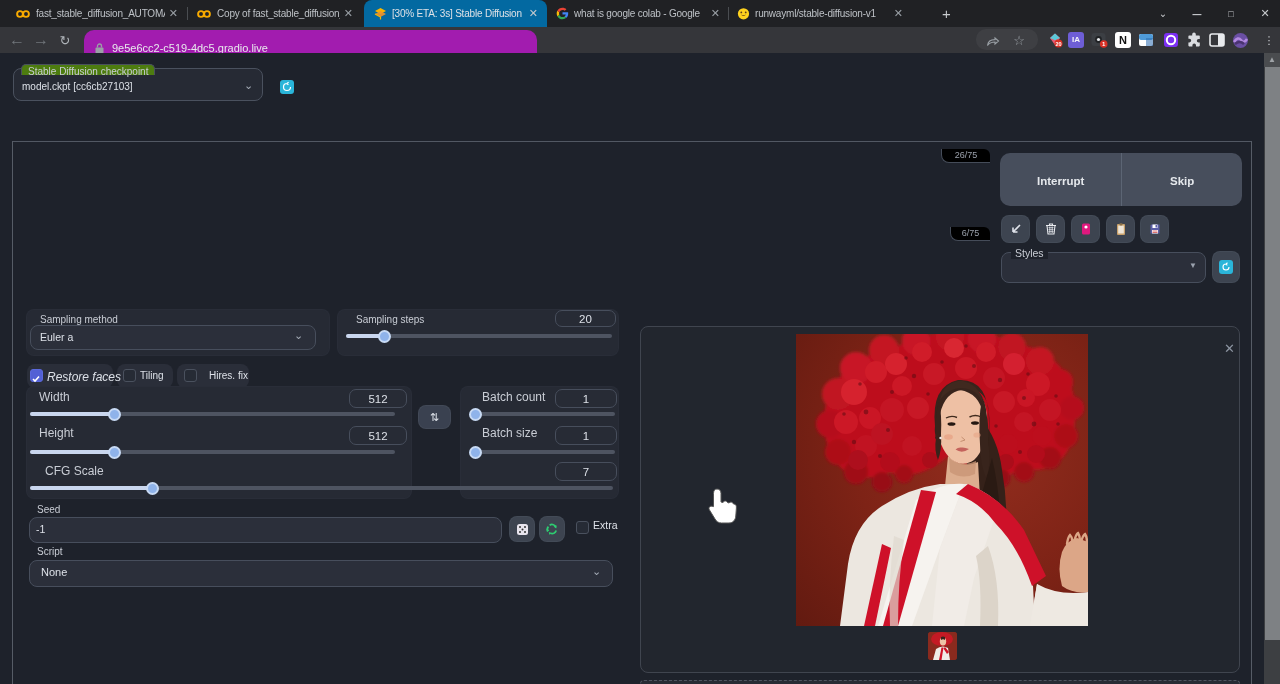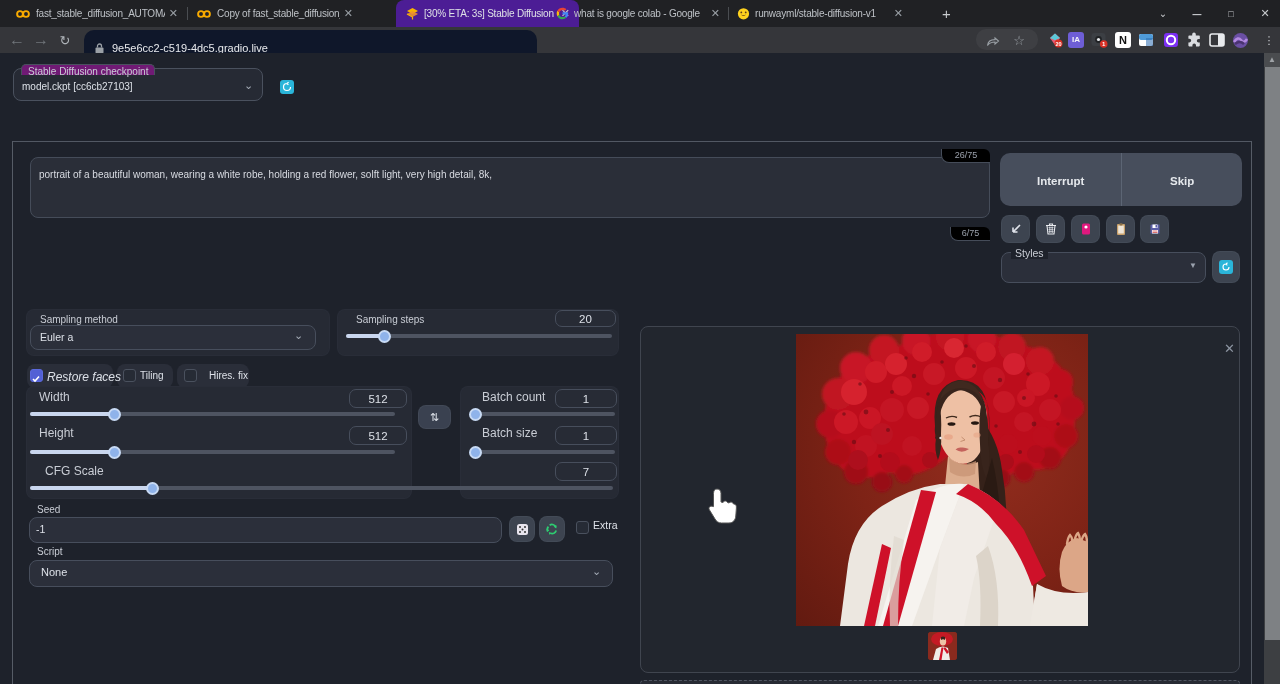--- a/index.html
+++ b/index.html
@@ -6,25 +6,25 @@
   html,body { width:1280px; height:684px; overflow:hidden; background:#1e222b; }
   body { font-family:"Liberation Sans", sans-serif; }
   #root { position:relative; width:1280px; height:684px; overflow:hidden; background:#1e222b; }
   .abs { position:absolute; }
 
   
   #tabstrip { position:absolute; left:0; top:0; width:1280px; height:27px; background:#202124; }
   .btab { position:absolute; top:0; height:27px; display:flex; align-items:center; color:#bdc1c6; font-size:11px; }
   .btab .ttl { white-space:nowrap; overflow:hidden; flex:1; letter-spacing:-0.2px; font-size:10px; }
   .btab .x { color:#9aa0a6; font-size:11px; margin-left:4px; }
-  #tab3 { background:#4c1d95; border-radius:8px 8px 0 0; color:#dee1e6;margin-left:32px; }
+  #tab3 { background:#0369a1; border-radius:8px 8px 0 0; color:#dee1e6; }
   .tdiv { position:absolute; top:7px; width:1px; height:13px; background:#4a4d51; }
   #toolbar { position:absolute; left:0; top:27px; width:1280px; height:26px; background:#35363a; }
   .navic { position:absolute; top:0; height:26px; display:flex; align-items:center; justify-content:center; color:#9aa0a6; }
-  #urlpill { position:absolute; left:84px; top:3px; width:453px; height:36px; background:#0f172a; border-radius:10px; color:#e8eaed; font-size:11px; display:flex; align-items:center; }
+  #urlpill { position:absolute; left:84px; top:3px; width:453px; height:36px; background:#a21caf; border-radius:10px; color:#e8eaed; font-size:11px; display:flex; align-items:center; }
   .extic { position:absolute; top:5px; width:16px; height:16px; border-radius:3px; }
   .winbtn { position:absolute; top:0; height:27px; display:flex; align-items:center; justify-content:center; color:#c7cacd; }
 
   
   #page { position:absolute; left:0; top:53px; width:1264px; height:631px; background:#1e222b; }
   .ckbox { position:absolute; left:13px; top:15px; width:250px; height:33px; background:#262a34; border:1px solid #4a515e; border-radius:8px; }
   .smallrefresh { position:absolute; left:280px; top:27px; width:14px; height:14px; background:#2ab5d9; border-radius:3px; }
 
   
   .gtabs { position:absolute; left:12px; top:61px; width:1240px; height:28px; }
@@ -178,33 +178,30 @@
           <circle cx="8.5" cy="8.5" r="7.5" fill="#6a4fa3"></circle>
           <path d="M2 10 Q6 4 9 8 T15 7" stroke="#b38ae0" stroke-width="2.5" fill="none"></path>
           <path d="M3 12 Q8 8 12 12" stroke="#4a3370" stroke-width="2.5" fill="none"></path>
         </svg></div>
     <div class="navic" style="left:1262px; width:14px; font-size:11px; letter-spacing:0; color:#c7cacd;">⋮</div>
   </div>
 
   <div id="page">
 
     <div class="ckbox"></div>
-    <div class="lbl" style="left:21px; top:11px; font-size:10px; background:#701a75; border:1px solid #4a515e; border-bottom:none; border-radius:5px 5px 0 0; padding:1px 6px 0 6px; height:11px;">Stable Diffusion checkpoint</div>
+    <div class="lbl" style="left:21px; top:11px; font-size:10px; background:#4d7c0f; border:1px solid #4a515e; border-bottom:none; border-radius:5px 5px 0 0; padding:1px 6px 0 6px; height:11px;">Stable Diffusion checkpoint</div>
     <div class="val" style="left:22px; top:28px; font-size:10px;">model.ckpt [cc6cb27103]</div>
     <div class="caret" style="left:244px; top:26px; font-size:11px;">⌄</div>
     <div class="smallrefresh"><svg width="14" height="14" viewBox="0 0 14 14">
           <path d="M10.5 7 A3.5 3.5 0 1 1 7 3.5 M7 3.5 L8.6 2.2 M7 3.5 L8.4 4.9" stroke="#fff" stroke-width="1.2" fill="none"></path>
         </svg></div>
 
     <div id="tabline"></div>
     <div id="maincont"></div>
 
-    <div class="prompt" style="left:30px; top:104px; width:960px; height:61px;">
-      <div style="margin:11px 0 0 8px;">portrait of a beautiful woman, wearing a white robe, holding a red flower, solft light, very high detail, 8k,</div>
-    </div>
     <div class="counter" style="left:941px; top:96px; width:49px; height:14px; line-height:13px;">26/75</div>
     <div class="counter" style="left:950px; top:174px; width:40px; height:14px; line-height:13px;">6/75</div>
 
     <div class="bigbtn"></div>
     <div class="val" style="left:1037px; top:122px; font-size:11.5px; font-weight:bold; color:#e5e8ec;">Interrupt</div>
     <div class="val" style="left:1170px; top:122px; font-size:11.5px; font-weight:bold; color:#e5e8ec;">Skip</div>
     <div class="abs" style="left:1121px; top:100px; width:1px; height:53px; background:#5c6574;"></div>
 
     <div class="iconbtn" style="left:1001px; top:162px;">
       <svg width="14" height="14" viewBox="0 0 14 14">

